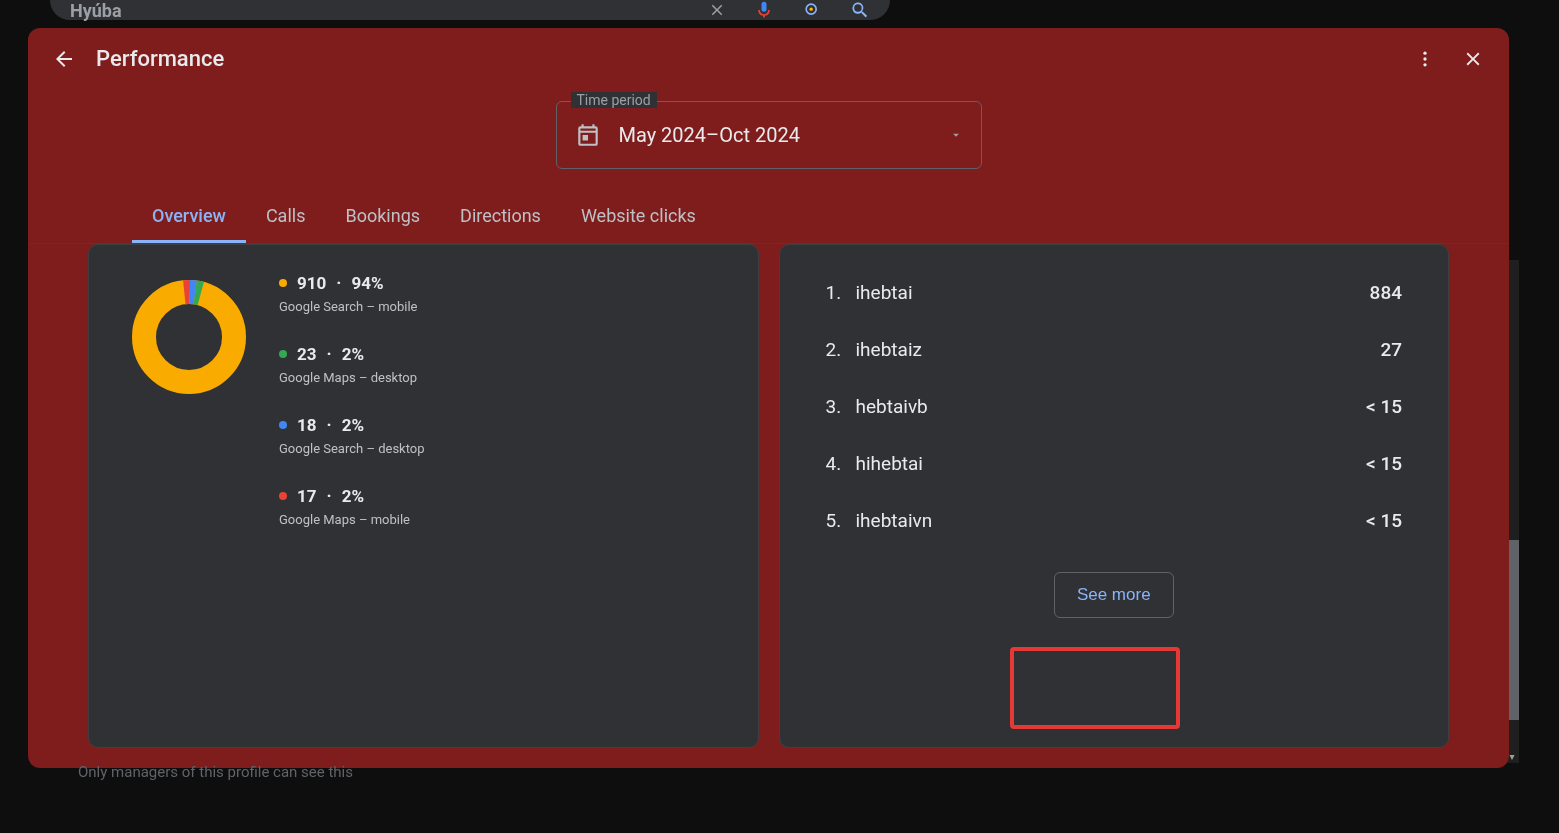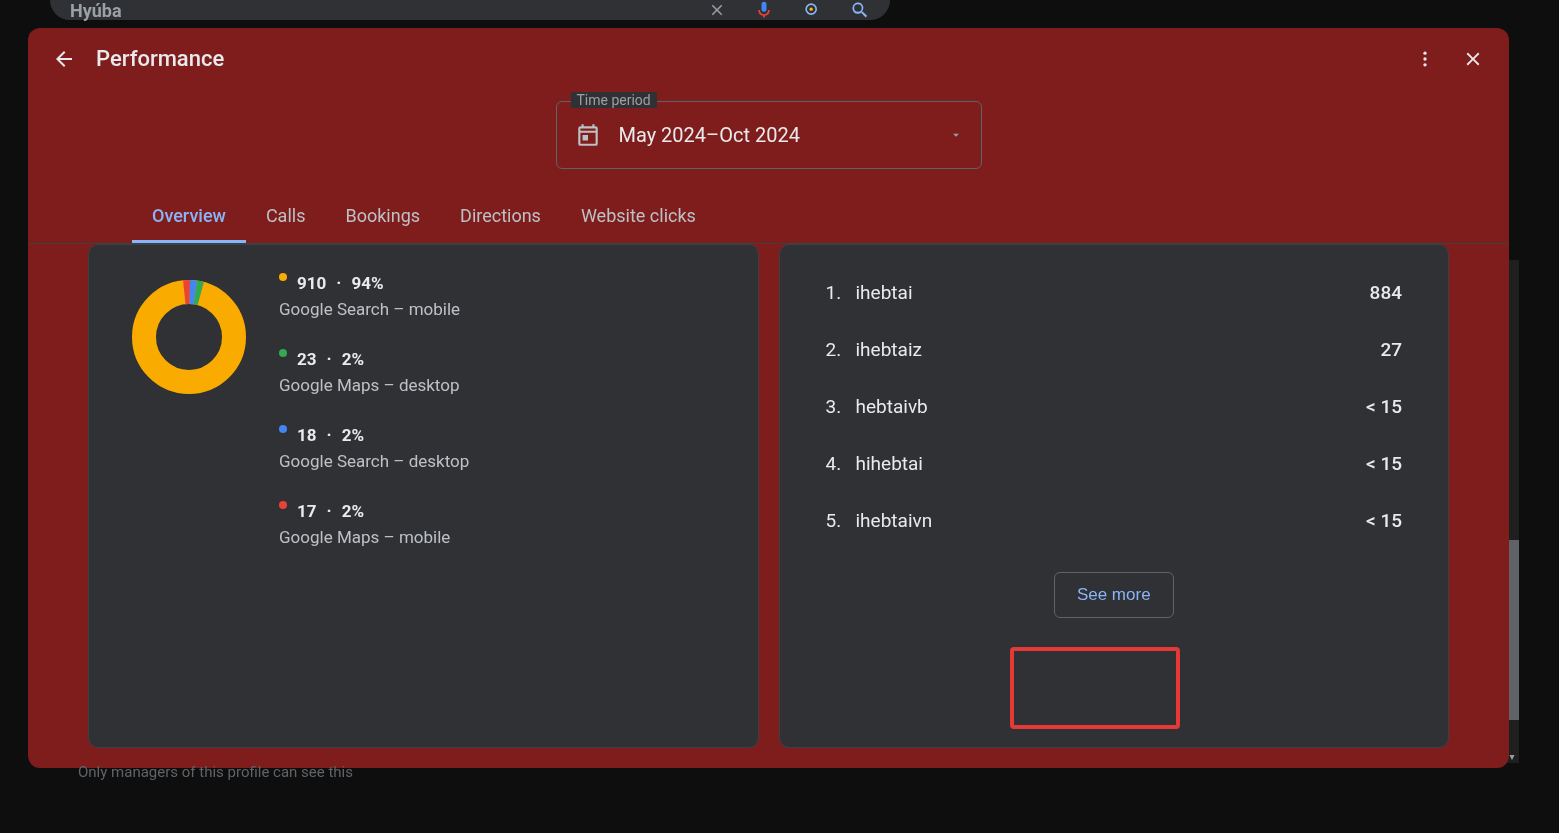--- a/index.html
+++ b/index.html
@@ -67,23 +67,23 @@
   .card {
     flex:1; border:1px solid #3c4043; border-radius:10px;
     padding: 28px 30px 30px 30px;
     background:#303134;
     position:relative;
   }
   .donut-row { display:flex; gap: 30px; }
   .donut { width:120px; height:120px; position:relative; margin-top:4px; margin-left:10px; }
   .legend-list { display:flex; flex-direction:column; gap:30px; }
   .legend-item { display:flex; flex-direction:column; gap:6px; }
-  .legend-top { display:flex; gap:10px; font-size:17px; font-weight:700; color:#e8eaed; }
+  .legend-top { display:flex; align-items:center; gap:10px; font-size:17px; font-weight:700; color:#e8eaed; }
   .dot { width:8px; height:8px; border-radius:50%; }
-  .legend-sub { font-size:17px; color:#bdc1c6; }
+  .legend-sub { font-size:13px; color:#bdc1c6; }
   .search-list { display:flex; flex-direction:column; gap:34px; padding:8px 16px 0 16px; }
   .search-row { display:flex; align-items:center; font-size:19px; }
   .search-row .num { width:30px; color:#e8eaed; }
   .search-row .term { flex:1; color:#e8eaed; }
   .search-row .val { color:#e8eaed; font-weight:500; }
   .see-more-wrap { display:flex; justify-content:center; margin-top:40px; }
   .see-more {
     border:1px solid #5f6368; border-radius:6px;
     padding:12px 22px; color:#8ab4f8; font-size:17px;
     cursor:pointer; background:transparent;

